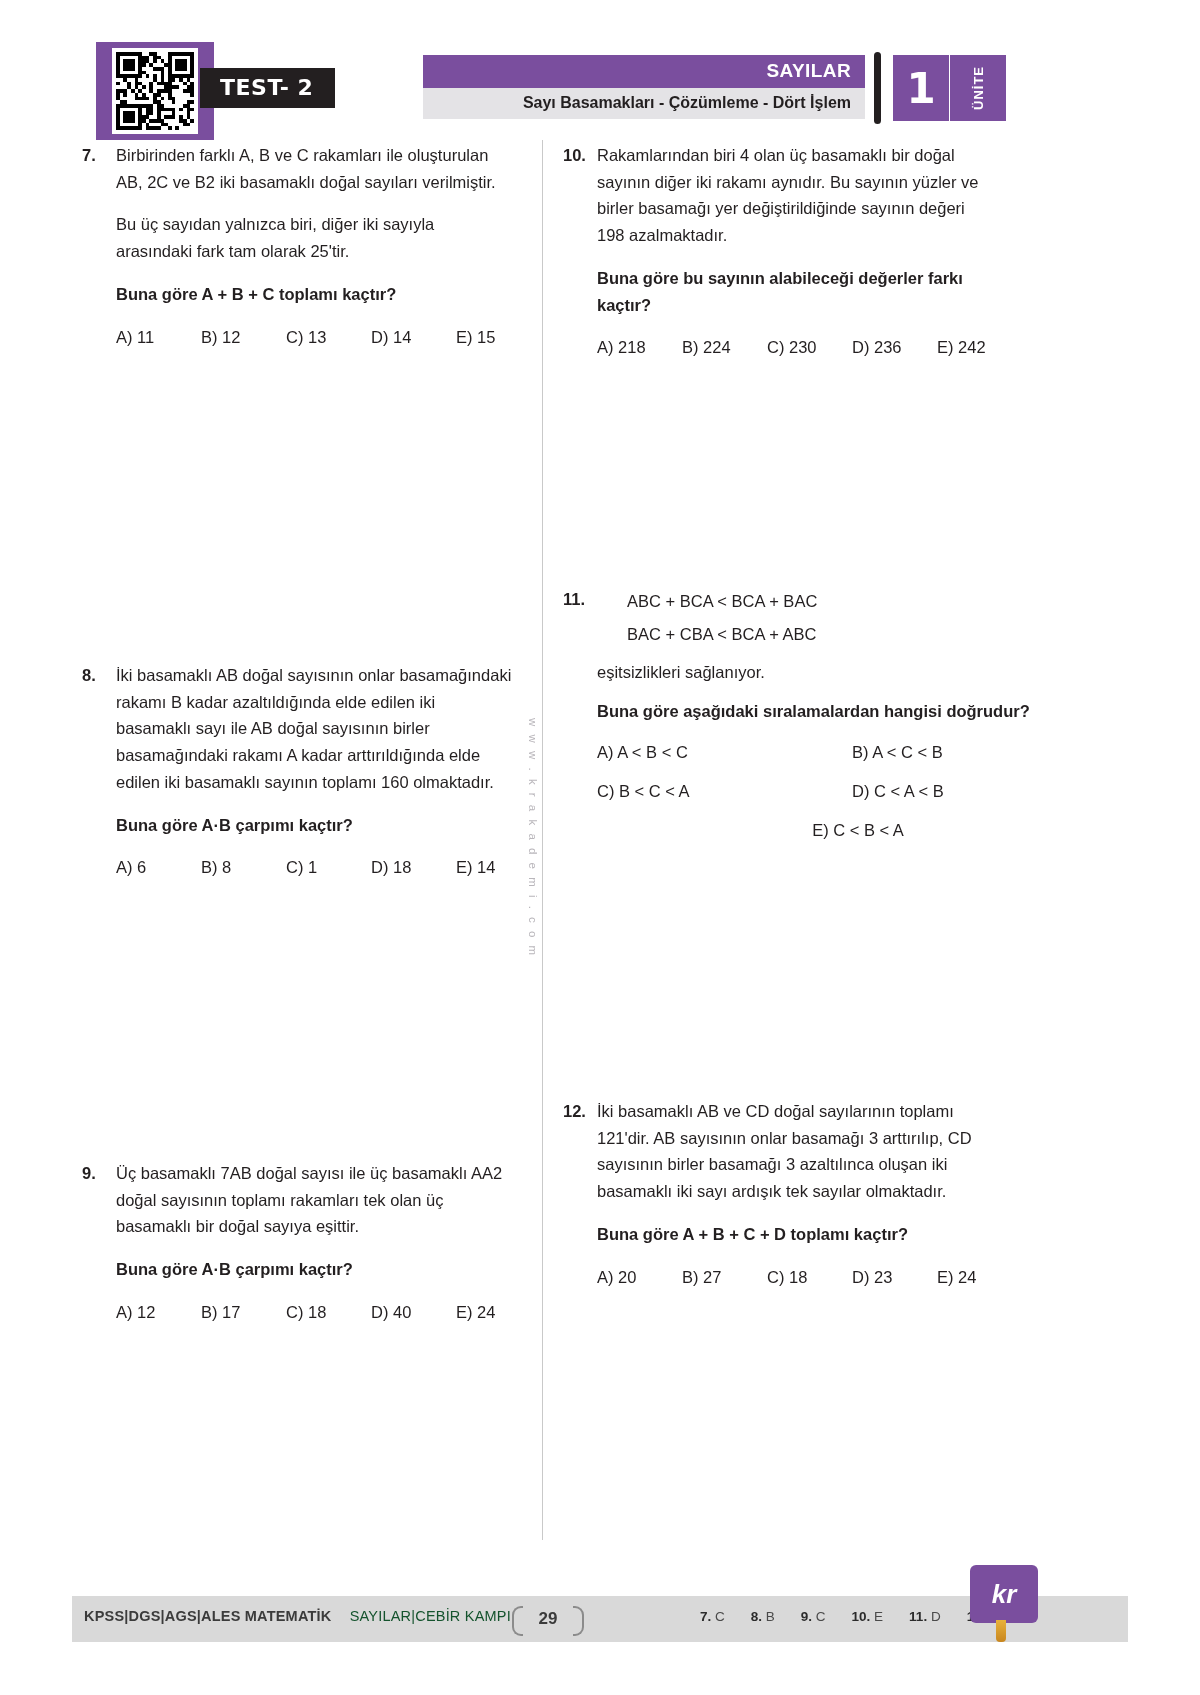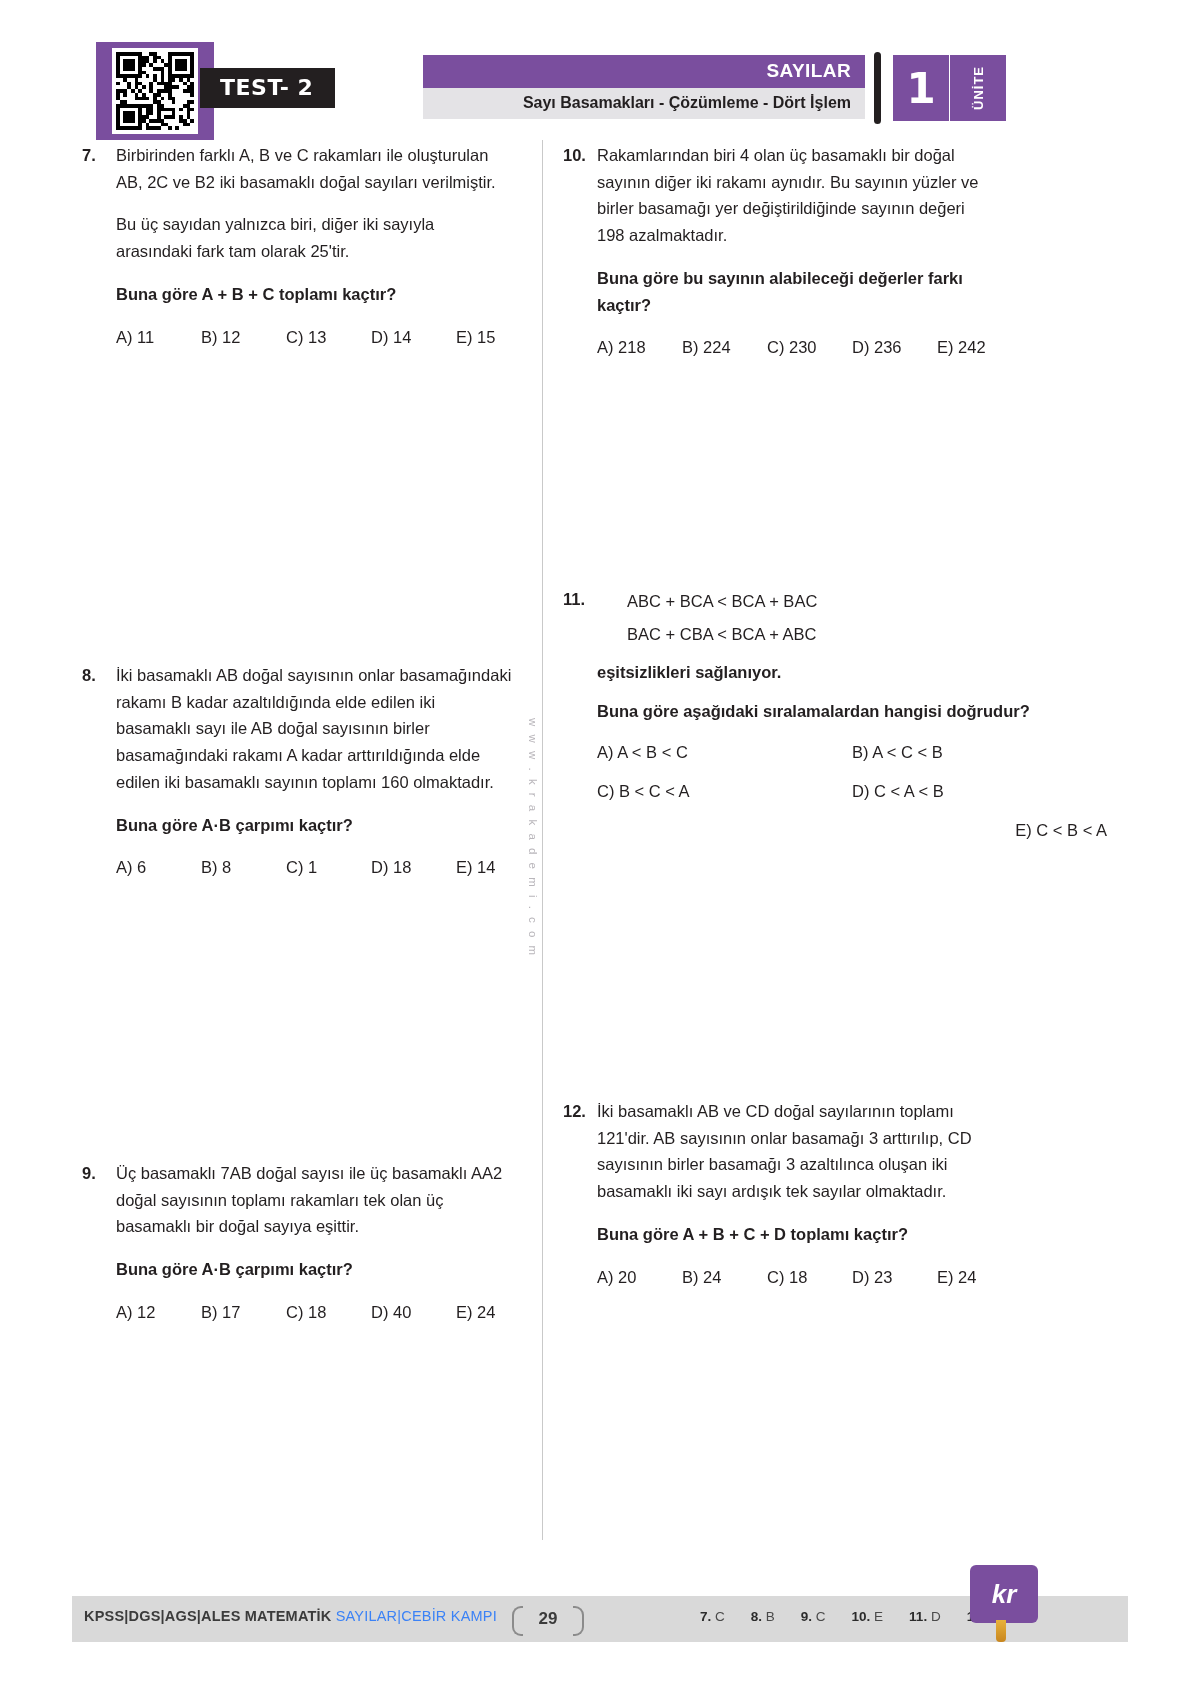--- a/index.html
+++ b/index.html
@@ -78,40 +78,40 @@
   .eq.first{margin-top:2px;}
 
   .opts{display:flex;margin-top:20px;font-size:16.5px;}
   .opts span{flex:0 0 auto;}
   .opts.five span{width:85px;}
   .opts.five span:last-child{width:auto;}
 
   .opts-grid{margin-top:18px;font-size:16.5px;}
   .opts-grid .row{display:flex;margin-bottom:20px;}
   .opts-grid .row .a{width:255px;}
-  .opts-grid .row.center{justify-content:flex-end;margin-bottom:0;}
+  .opts-grid .row.center{justify-content:center;margin-bottom:0;}
   .opts-grid .row.center .a{width:auto;padding-left:12px;}
 
   
   .watermark{
     position:absolute;left:527px;top:718px;
     writing-mode:vertical-rl;
     font-size:11.5px;color:#b9b6bb;letter-spacing:2.5px;
     white-space:nowrap;
   }
 
   
   .footer{position:absolute;left:0;top:1596px;width:1200px;height:46px;}
   .footer-bar{position:absolute;left:72px;top:0;width:1056px;height:46px;background:#d9d9d9;}
   .footer-left{
     position:absolute;left:84px;top:12px;font-size:14.5px;
     letter-spacing:.2px;white-space:nowrap;
   }
   .footer-left b{font-weight:bold;color:#3b3b3b;}
-  .footer-left span.lt{color:#3b82f6;}
+  .footer-left span.lt{color:#14532d;margin-left:14px;}
   .page-pill{
     position:absolute;left:512px;top:6px;width:72px;height:34px;
     display:flex;align-items:center;justify-content:center;
     font-size:17px;font-weight:bold;color:#3b3b3b;
   }
   .page-pill::before,.page-pill::after{
     content:"";position:absolute;top:4px;width:9px;height:26px;
     border:2px solid #8b8b8b;
   }
   .page-pill::before{left:0;border-right:none;border-radius:9px 0 0 9px;}
@@ -670,21 +670,21 @@
       </div>
     </div>
   </div>
 
   <div class="q" style="left:563px;top:586px;">
     <div class="q-row">
       <div class="q-num">11.</div>
       <div class="q-body">
         <div class="eq first">ABC + BCA &lt; BCA + BAC</div>
         <div class="eq" style="margin-bottom:12px;">BAC + CBA &lt; BCA + ABC</div>
-        <p style="margin-bottom:12px;font-weight:bold;">eşitsizlikleri sağlanıyor.</p>
+        <p style="margin-bottom:12px;">eşitsizlikleri sağlanıyor.</p>
         <p class="bold last">Buna göre aşağıdaki sıralamalardan hangisi doğrudur?</p>
         <div class="opts-grid">
           <div class="row">
             <span class="a">A) A &lt; B &lt; C</span>
             <span class="a">B) A &lt; C &lt; B</span>
           </div>
           <div class="row">
             <span class="a">C) B &lt; C &lt; A</span>
             <span class="a">D) C &lt; A &lt; B</span>
           </div>
@@ -697,21 +697,21 @@
   </div>
 
   <div class="q" style="left:563px;top:1098px;">
     <div class="q-row">
       <div class="q-num">12.</div>
       <div class="q-body">
         <p>İki basamaklı AB ve CD doğal sayılarının toplamı 121'dir. AB sayısının onlar basamağı 3 arttırılıp, CD sayısının birler basamağı 3 azaltılınca oluşan iki basamaklı iki sayı ardışık tek sayılar olmaktadır.</p>
         <p class="bold last">Buna göre A + B + C + D toplamı kaçtır?</p>
         <div class="opts five">
           <span>A) 20</span>
-          <span>B) 24</span>
+          <span>B) 27</span>
           <span>C) 18</span>
           <span>D) 23</span>
           <span>E) 24</span>
         </div>
       </div>
     </div>
   </div>
 
   <div class="footer">
     <div class="footer-bar"></div>

